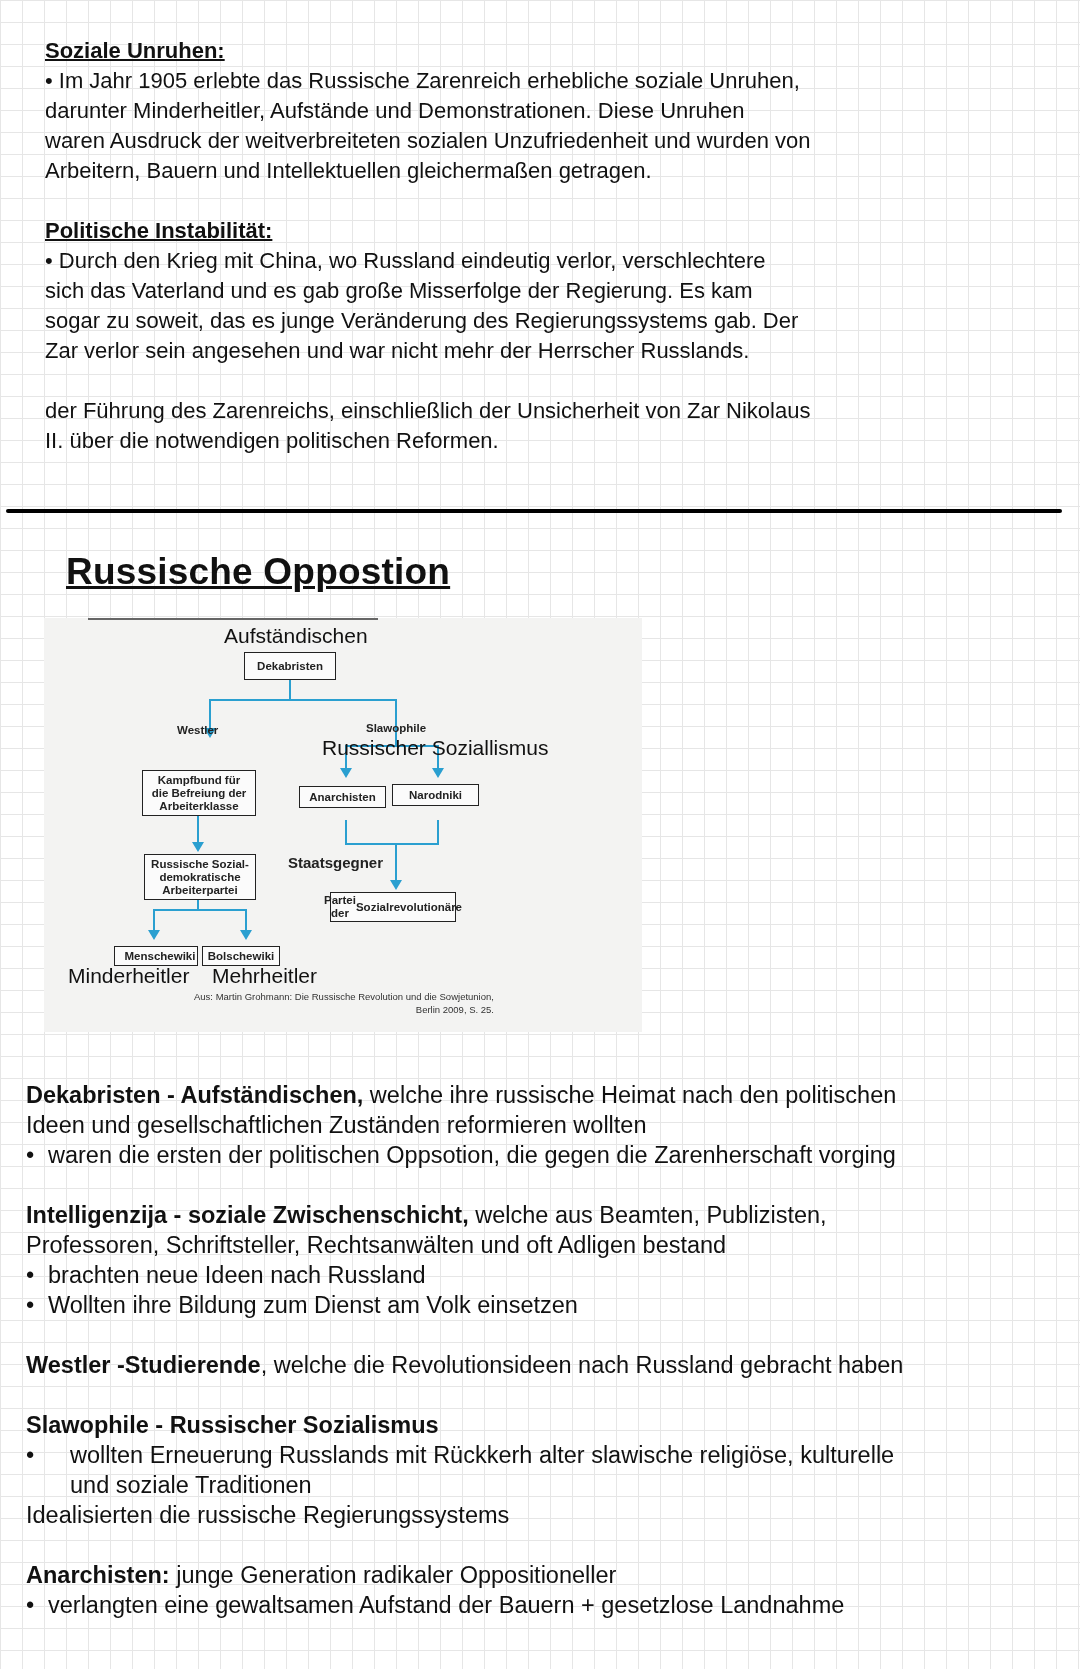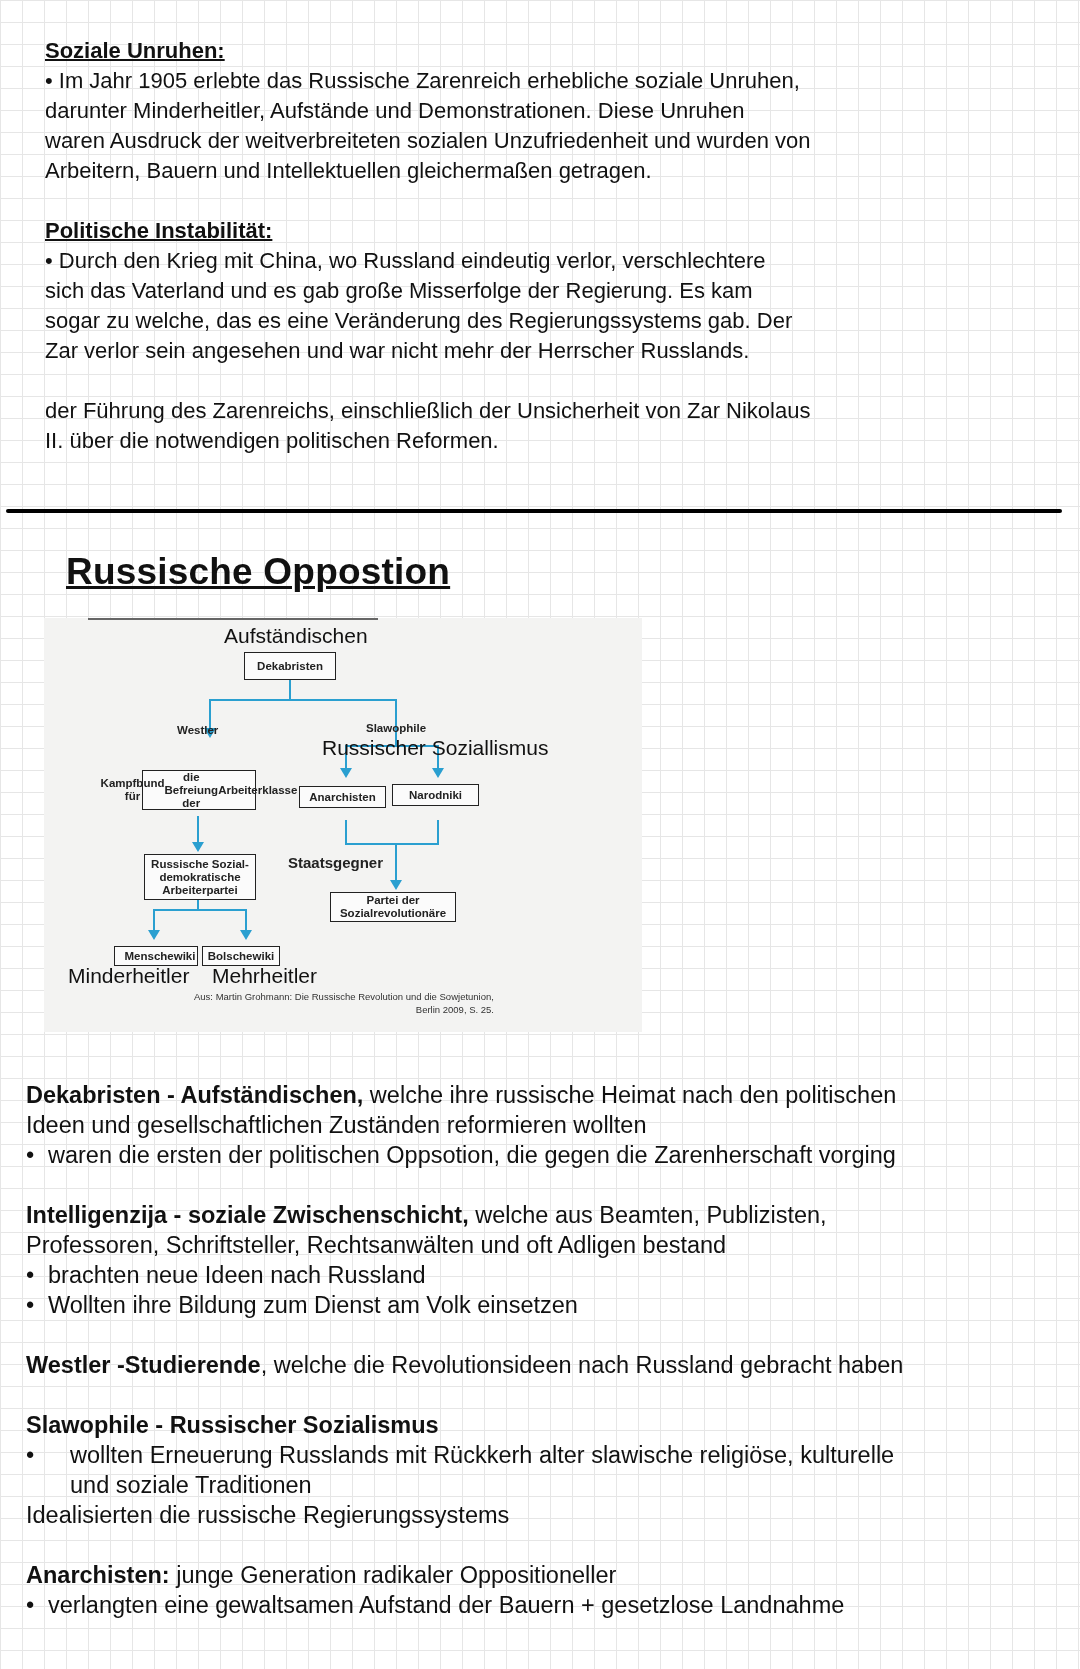--- a/index.html
+++ b/index.html
@@ -41,21 +41,21 @@
 <div class="abs sec1">
   <div class="h-ul">Soziale Unruhen:</div>
   <p class="p">• Im Jahr 1905 erlebte das Russische Zarenreich erhebliche soziale Unruhen,</p>
   <p class="p">darunter Minderheitler, Aufstände und Demonstrationen. Diese Unruhen</p>
   <p class="p">waren Ausdruck der weitverbreiteten sozialen Unzufriedenheit und wurden von</p>
   <p class="p">Arbeitern, Bauern und Intellektuellen gleichermaßen getragen.</p>
   <div class="gap"></div>
   <div class="h-ul">Politische Instabilität:</div>
   <p class="p">• Durch den Krieg mit China, wo Russland eindeutig verlor, verschlechtere</p>
   <p class="p">sich das Vaterland und es gab große Misserfolge der Regierung. Es kam</p>
-  <p class="p">sogar zu welche, das es eine Veränderung des Regierungssystems gab. Der</p>
+  <p class="p">sogar zu soweit, das es junge Veränderung des Regierungssystems gab. Der</p>
   <p class="p">Zar verlor sein angesehen und war nicht mehr der Herrscher Russlands.</p>
   <div class="gap"></div>
   <p class="p">der Führung des Zarenreichs, einschließlich der Unsicherheit von Zar Nikolaus</p>
   <p class="p">II. über die notwendigen politischen Reformen.</p>
 </div>
 
 <div class="abs divider"></div>
 
 <div class="abs title2">Russische Oppostion</div>
 
@@ -81,34 +81,34 @@
       <polygon points="346,262 358,262 352,272"></polygon>
       <polygon points="104,312 116,312 110,322"></polygon>
       <polygon points="196,312 208,312 202,322"></polygon>
     </g>
   </svg>
   <div class="big" style="left:180px;top:6px;">Aufständischen</div>
   <div class="dbox" style="left:200px;top:34px;width:92px;height:28px;">Dekabristen</div>
   <div class="dlabel" style="left:133px;top:106px;">Westler</div>
   <div class="dlabel" style="left:322px;top:104px;">Slawophile</div>
   <div class="big" style="left:278px;top:118px;">Russischer Soziallismus</div>
-  <div class="dbox" style="left:98px;top:152px;width:114px;height:40px;flex-direction:row;">
+  <div class="dbox" style="left:98px;top:152px;width:114px;height:46px;flex-direction:column;">
     <span>Kampfbund für</span>
     <span>die Befreiung der</span>
     <span>Arbeiterklasse</span>
   </div>
   <div class="dbox" style="left:255px;top:168px;width:87px;height:22px;">Anarchisten</div>
   <div class="dbox" style="left:348px;top:166px;width:87px;height:22px;">Narodniki</div>
   <div class="dbox" style="left:100px;top:236px;width:112px;height:46px;flex-direction:column;">
     <span>Russische Sozial-</span>
     <span>demokratische</span>
     <span>Arbeiterpartei</span>
   </div>
   <div class="dlabel" style="left:244px;top:236px;font-size:15px;">Staatsgegner</div>
-  <div class="dbox" style="left:286px;top:274px;width:126px;height:30px;flex-direction:column;">
+  <div class="dbox" style="left:286px;top:274px;width:126px;height:30px;flex-direction:row;">
     <span>Partei der</span>
     <span>Sozialrevolutionäre</span>
   </div>
   <div class="dbox" style="left:70px;top:328px;width:84px;height:20px;padding-left:8px;">Menschewiki</div>
   <div class="dbox" style="left:158px;top:328px;width:78px;height:20px;">Bolschewiki</div>
   <div class="big" style="left:24px;top:346px;">Minderheitler</div>
   <div class="big" style="left:168px;top:346px;">Mehrheitler</div>
   <div class="source" style="left:150px;top:372px;width:300px;">
     <div style="text-align:left">Aus: Martin Grohmann: Die Russische Revolution und die Sowjetunion,</div>
     <div>Berlin 2009, S. 25.</div>

